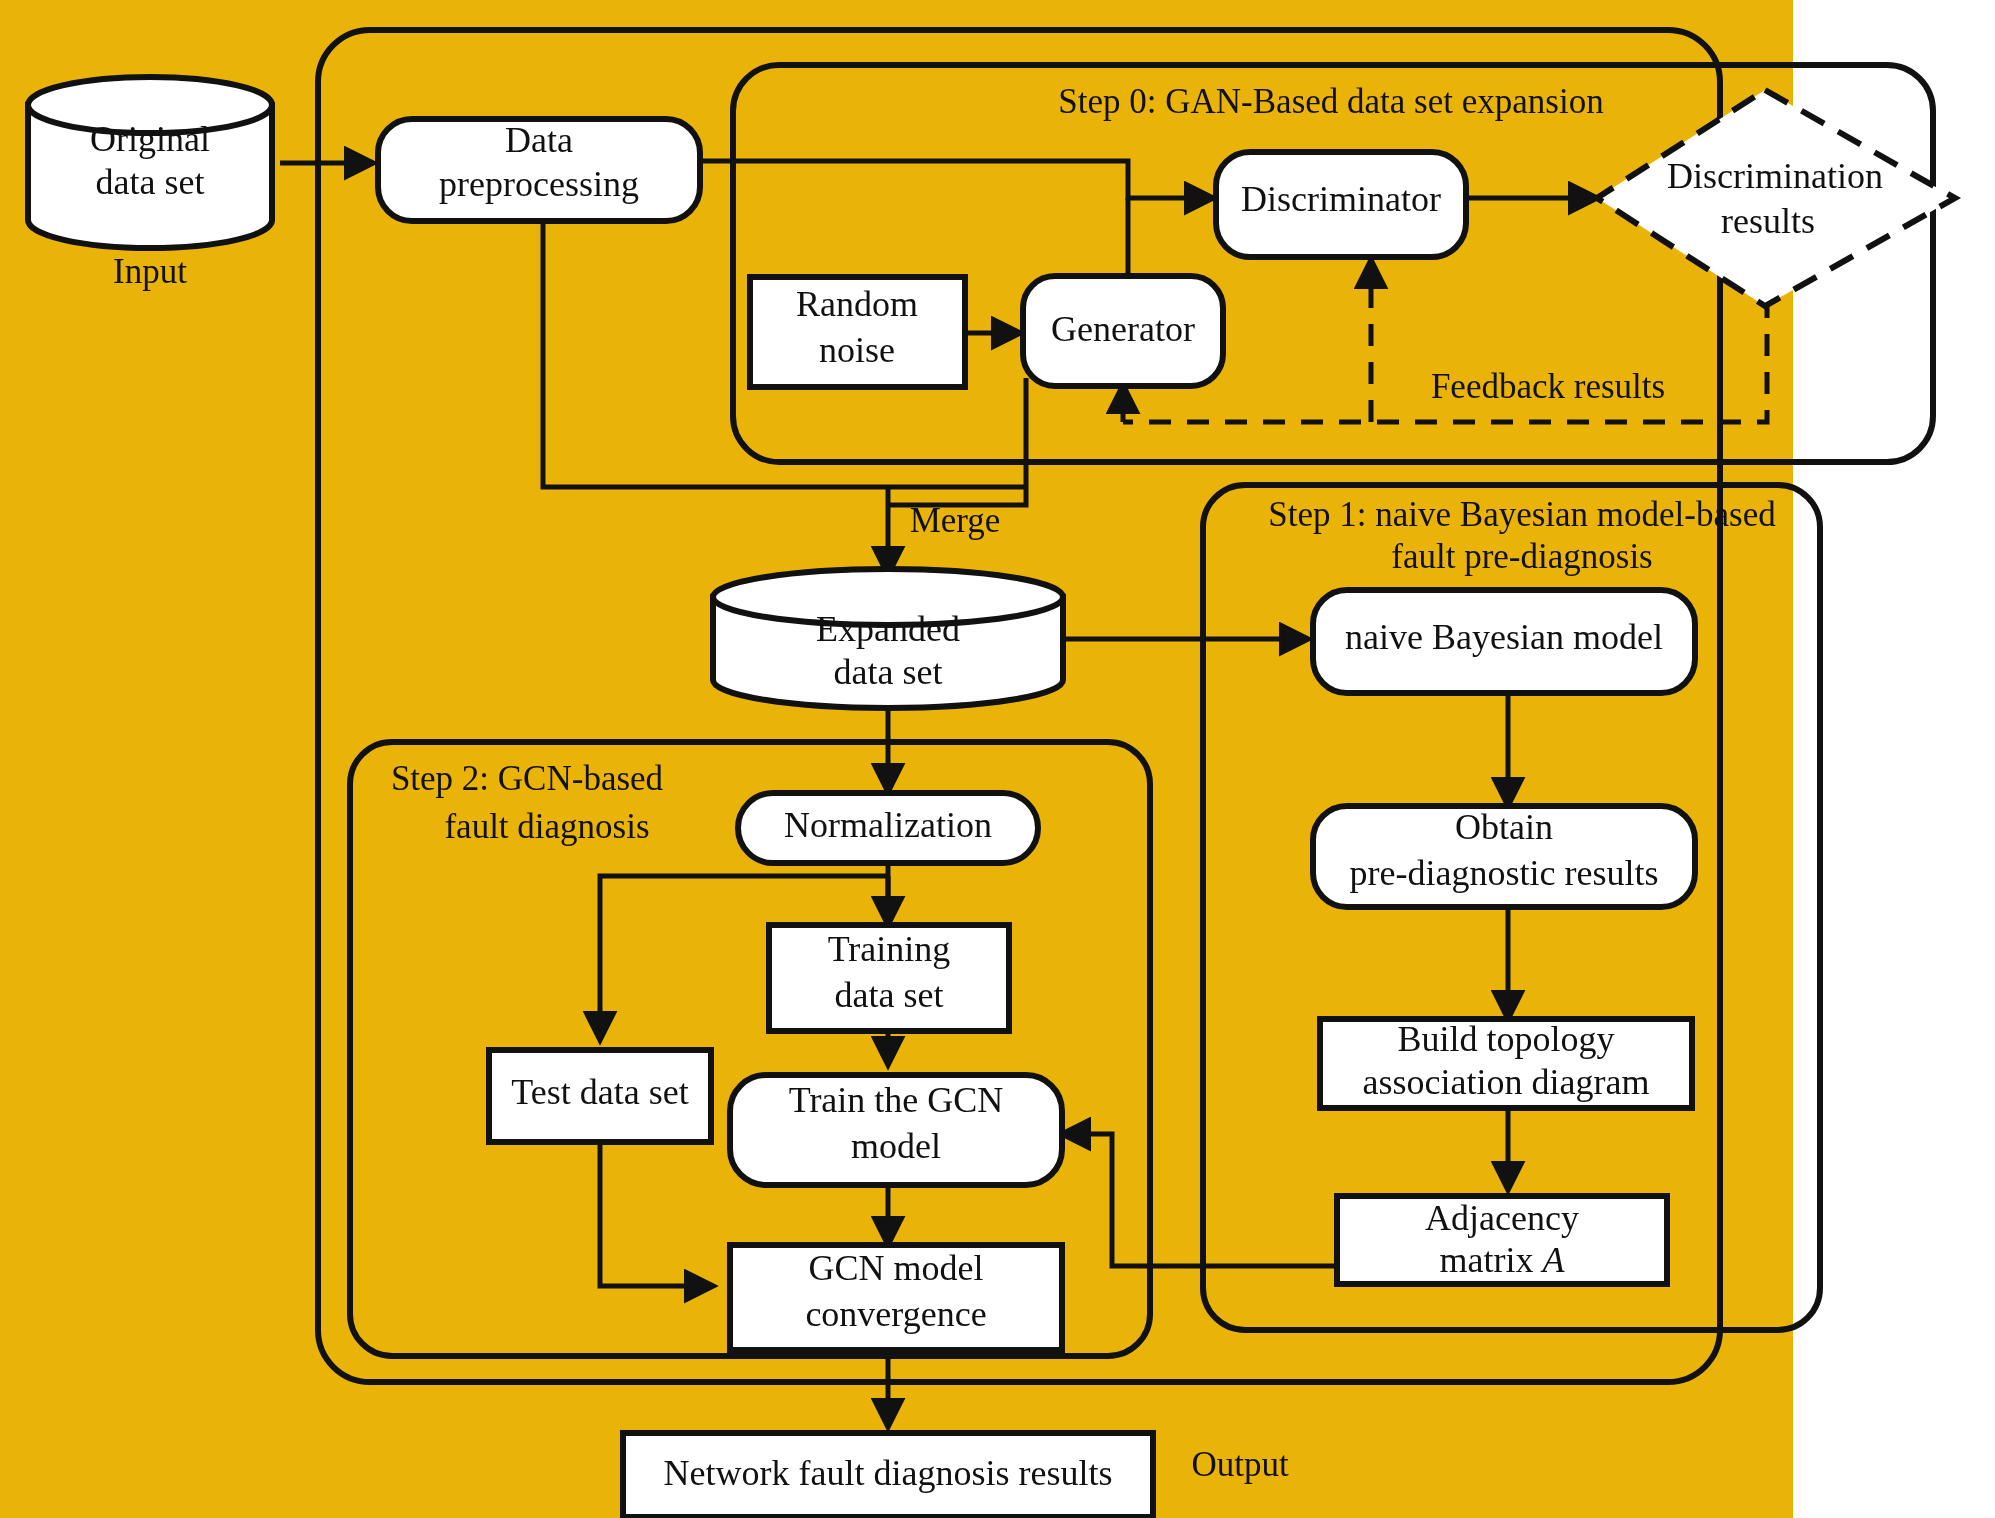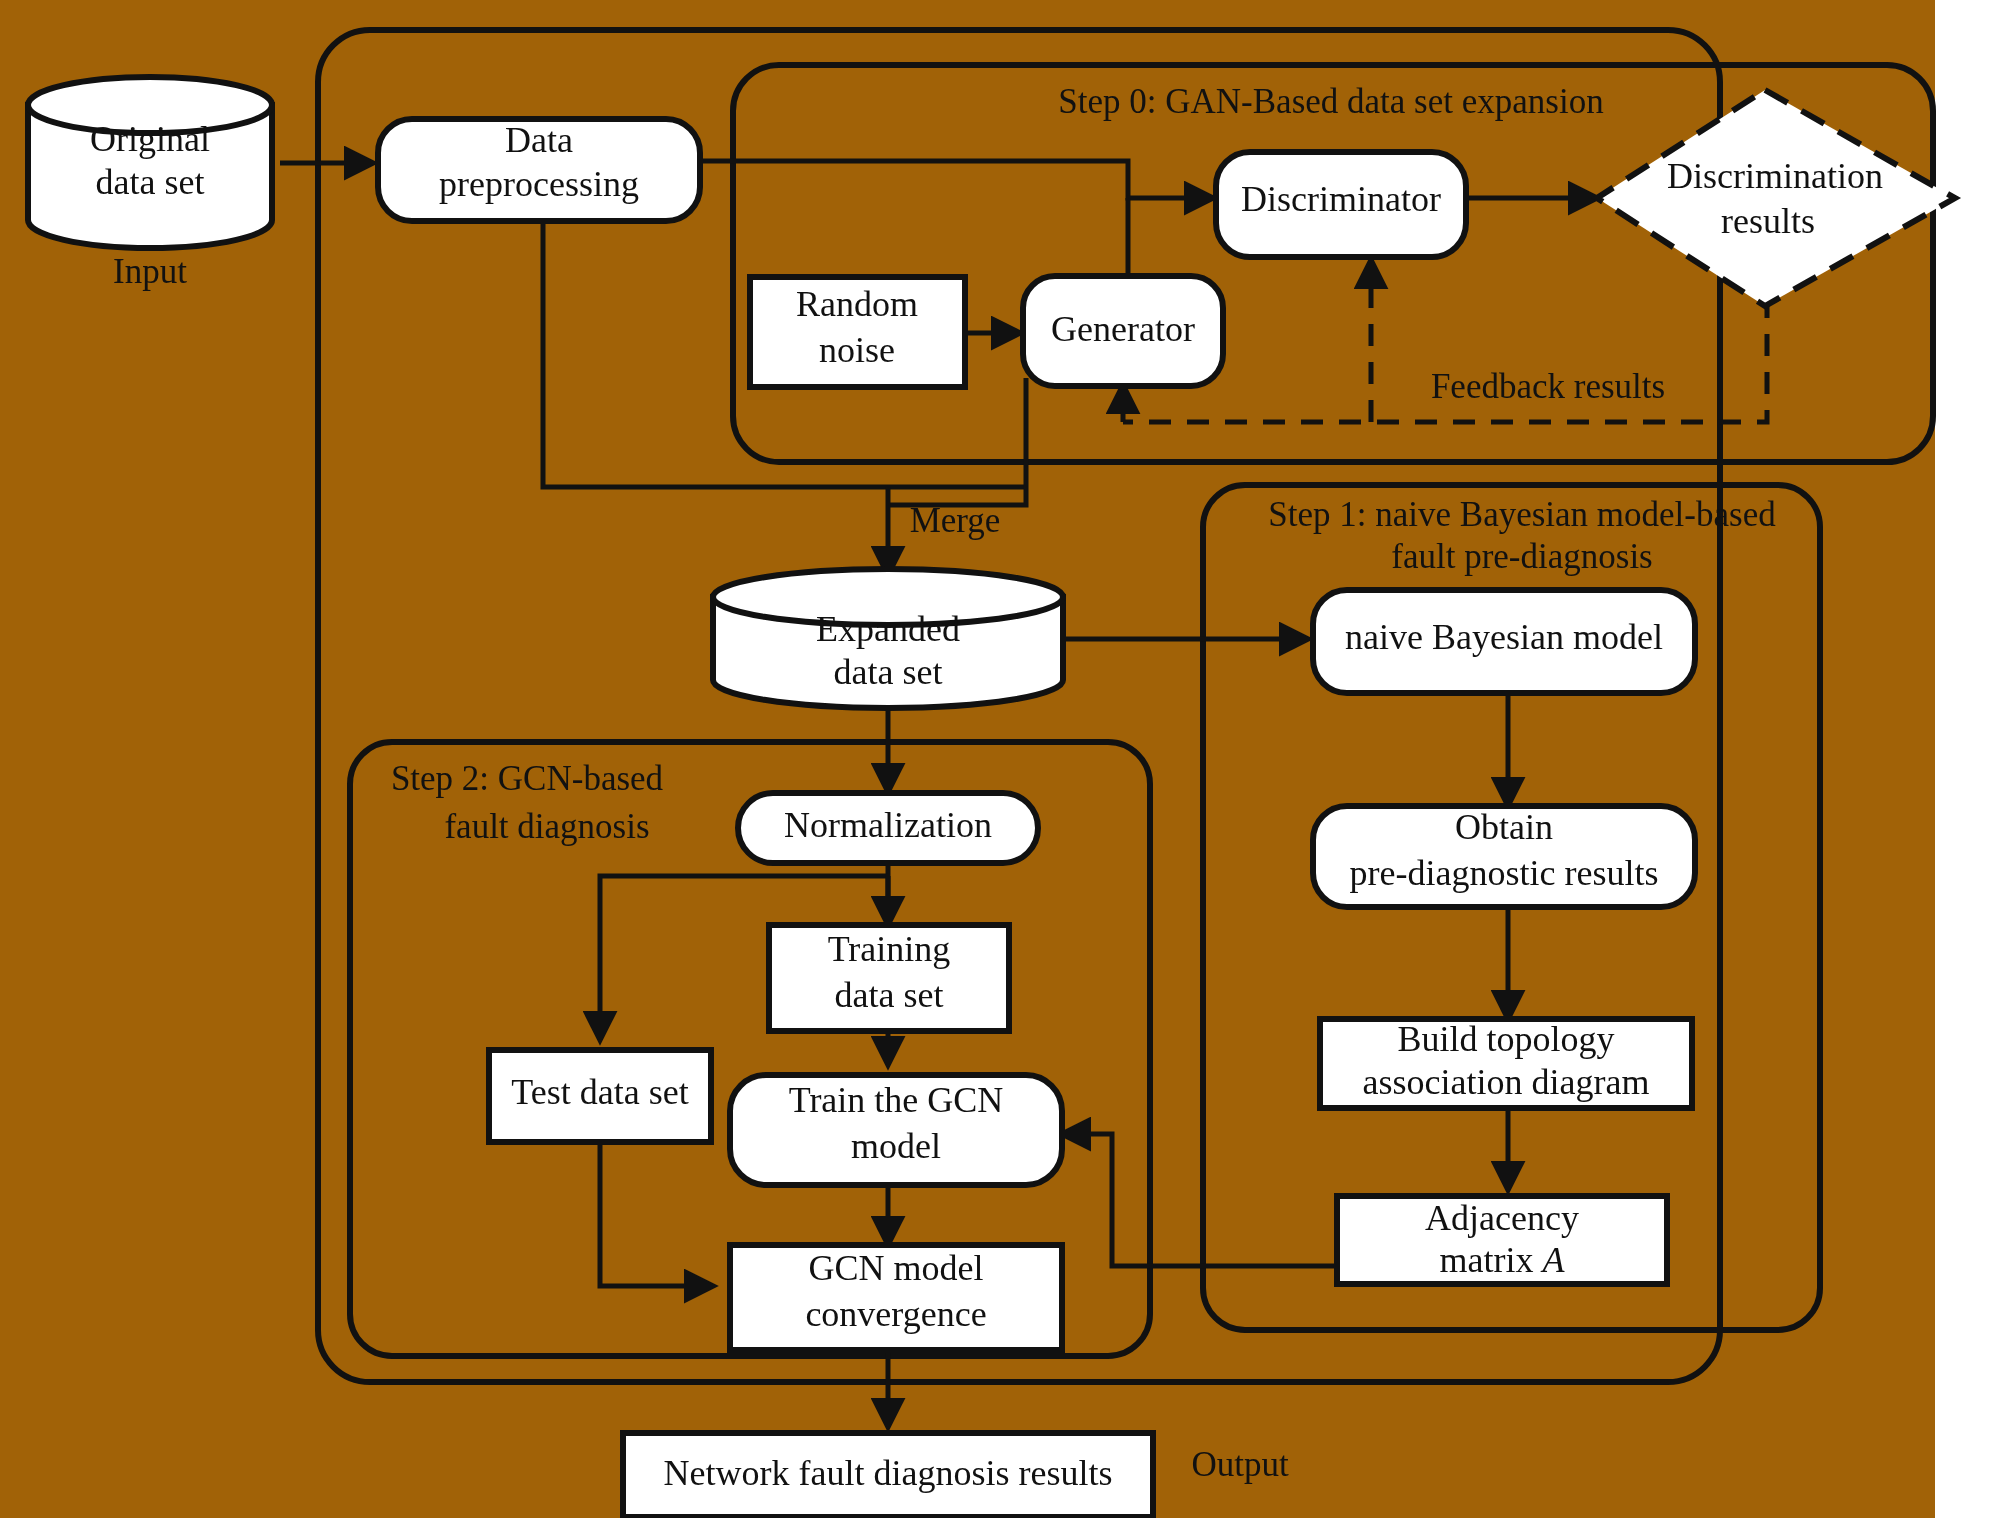--- a/index.html
+++ b/index.html
@@ -2,23 +2,23 @@
 <html><head>
 <meta charset="utf-8">
 <style>
   html, body {
     margin: 0;
     padding: 0;
     background: #ffffff;
   }
   #stage {
     position: relative;
-    width: 1935px;
+    width: 1793px;
     height: 1518px;
-    background: #a16207;
+    background: #eab308;
     font-family: "Liberation Serif", "DejaVu Serif", serif;
   }
   svg.diagram {
     position: absolute;
     left: 0;
     top: 0;
     width: 1995px;
     height: 1518px;
   }
   .shape {

